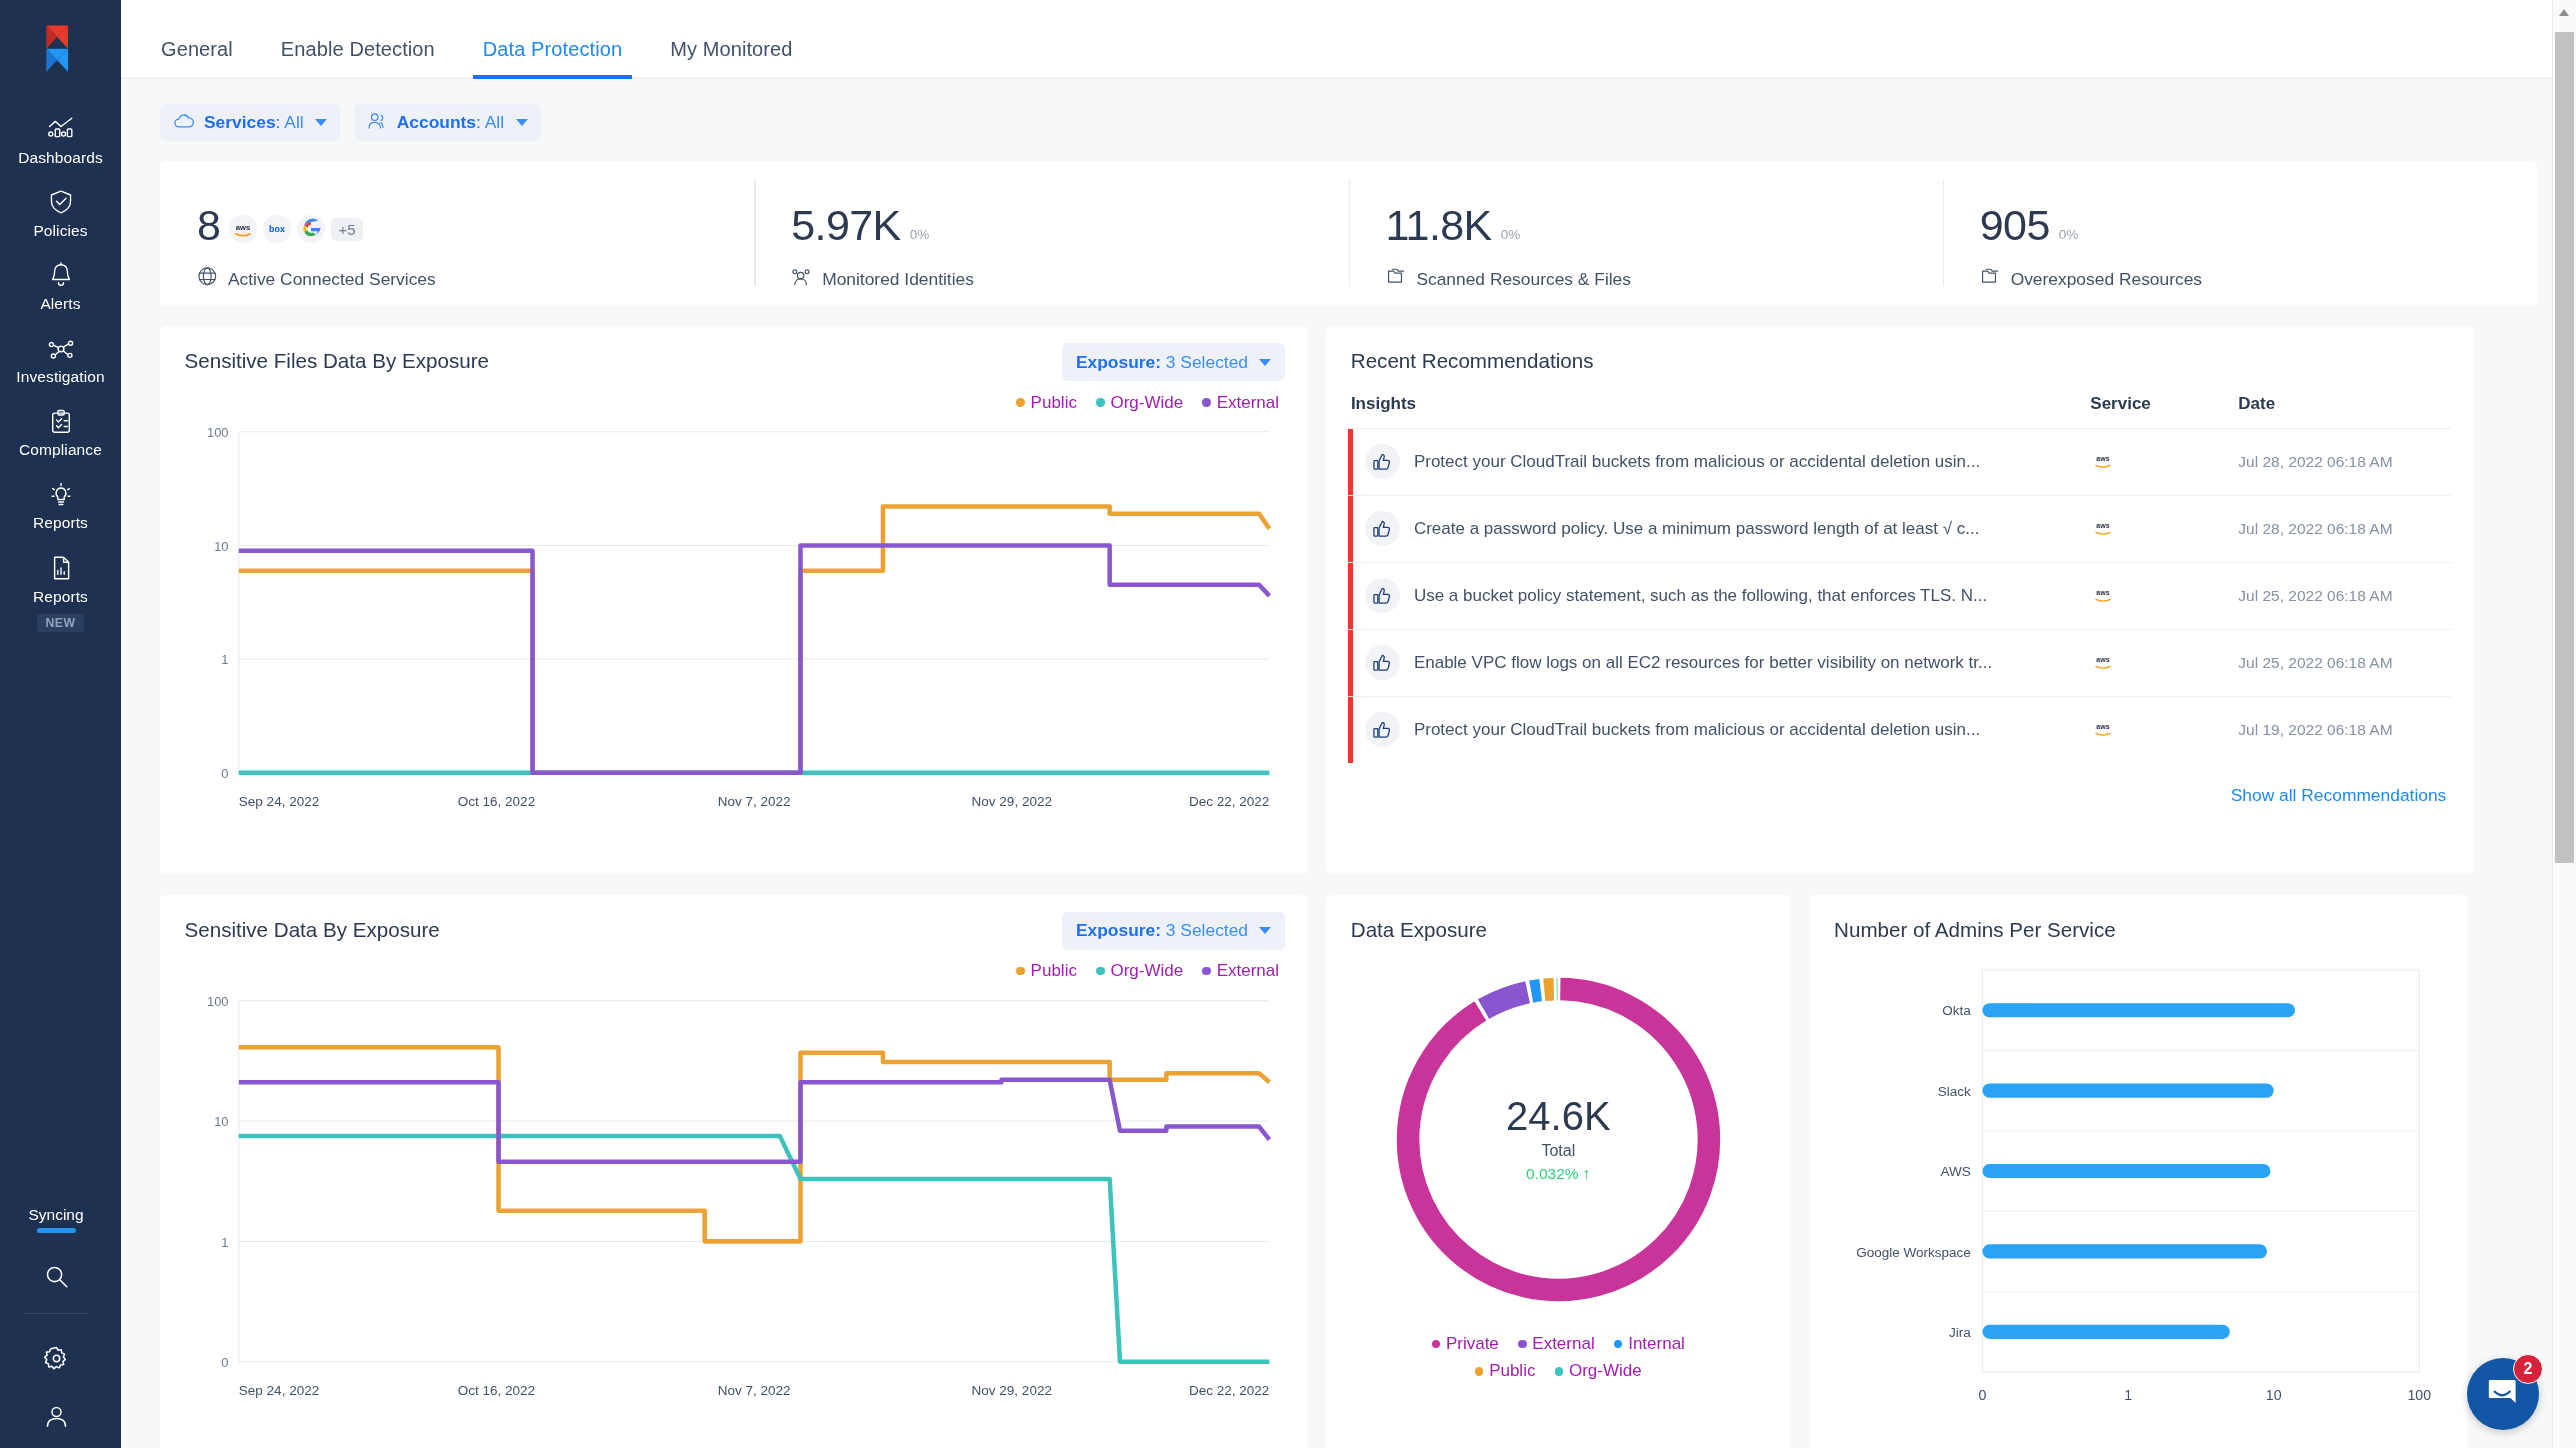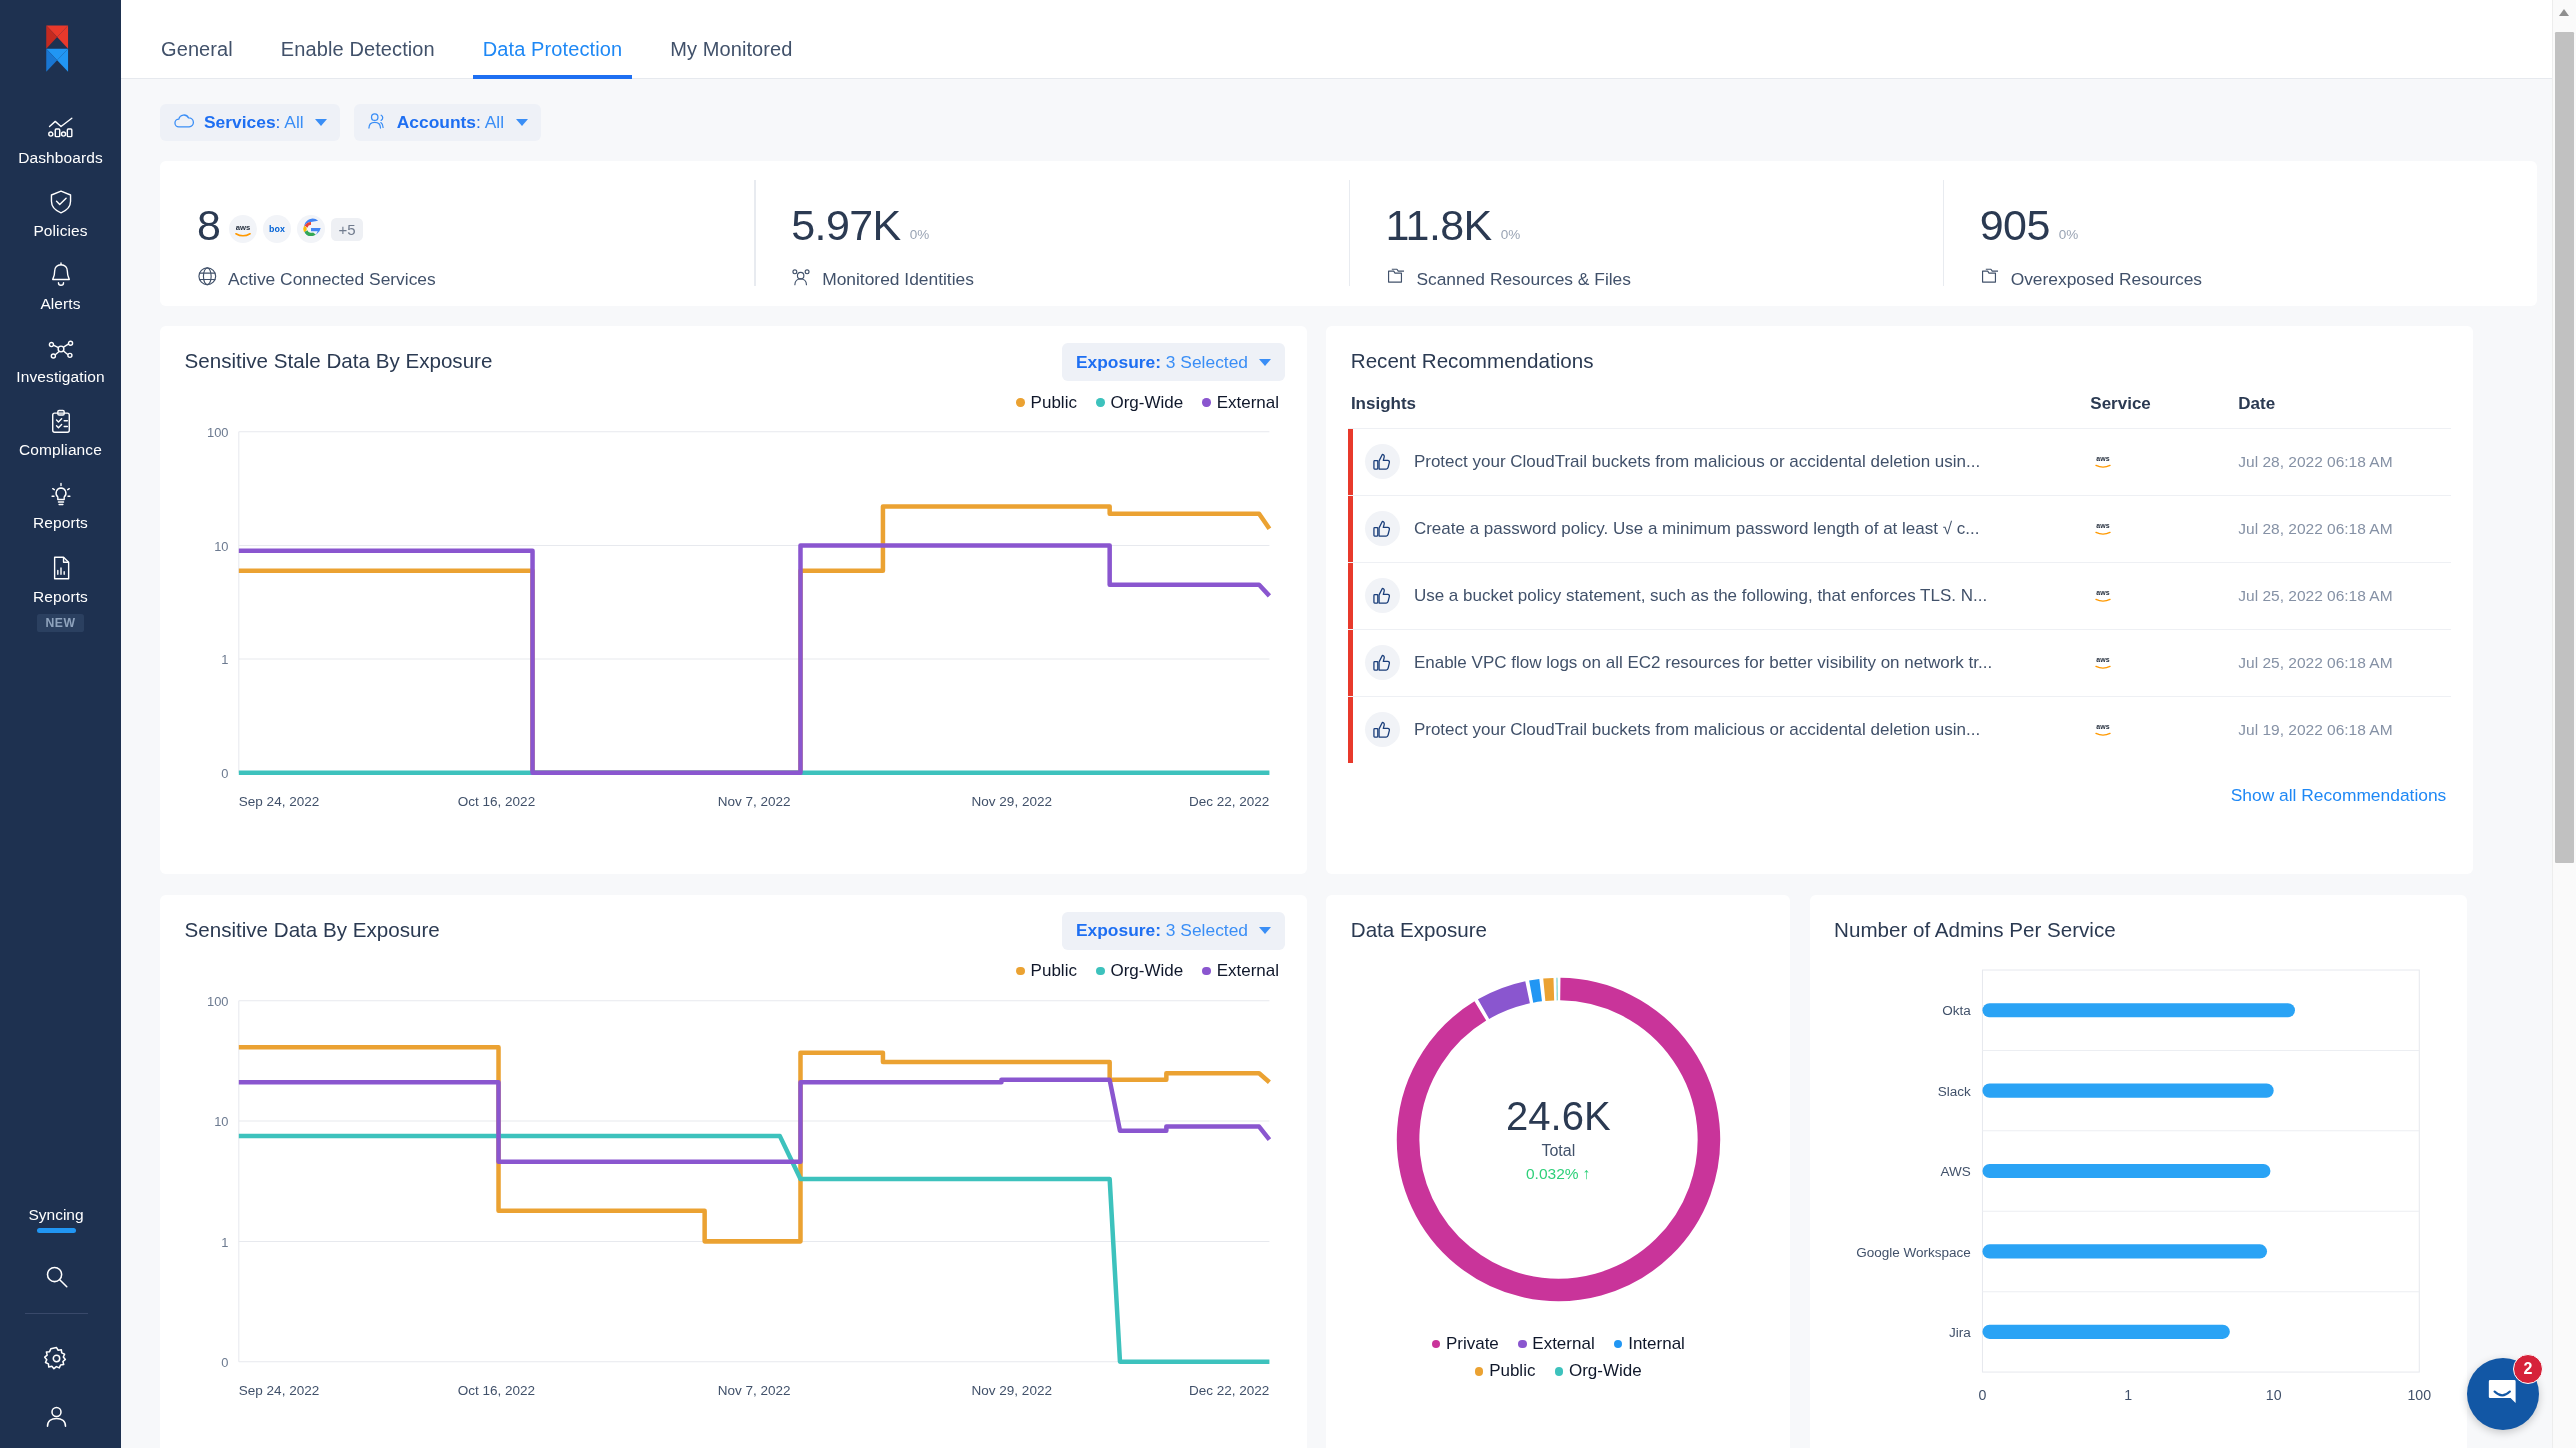--- a/index.html
+++ b/index.html
@@ -92,21 +92,21 @@
   .panel-title { font-size: 20.6px; color: #2b3a52; padding: 23px 0 0 24.5px; font-weight: 400; }
   .panel-head { display: flex; justify-content: space-between; align-items: flex-start; }
   .exposure-chip {
     margin: 17px 22px 0 0; background: #eef1f7; border-radius: 5.8px; padding: 8.4px 14px;
     display: flex; align-items: center; gap: 8.4px; cursor: pointer; white-space: nowrap;
   }
   .exposure-chip .etext { font-size: 17.4px; color: #3a8ef6; }
   .exposure-chip .etext b { color: #1e6ff2; font-weight: 700; }
 
   .legend { display: flex; justify-content: flex-end; gap: 19.3px; padding: 11.6px 28px 0 0; }
-  .legend-item { display: flex; align-items: center; gap: 5.8px; font-size: 17px; color: #0f172a; }
+  .legend-item { display: flex; align-items: center; gap: 5.8px; font-size: 17px; color: #a21caf; }
   .dot { width: 8.4px; height: 8.4px; border-radius: 50%; }
 
   .chartbox { position: relative; padding: 11.6px 26px 0 26px; }
   .chartbox svg { display: block; width: 100%; }
 
   
   .rec-table { padding: 0 22px 0 22px; }
   .rec-head { display: flex; font-size: 17px; color: #2b3a52; font-weight: 700; padding: 20.6px 0 14px 2.6px; }
   .rec-head .c-ins { flex: 1; }
   .rec-head .c-svc { width: 148px; }
@@ -402,21 +402,21 @@
           </span>
           <span>Overexposed Resources</span>
         </div>
       </div>
     </div>
 
     <div class="row">
 
       <div class="panel" style="width:1147px;height:548px;">
         <div class="panel-head">
-          <div class="panel-title">Sensitive Stale Data By Exposure</div>
+          <div class="panel-title">Sensitive Files Data By Exposure</div>
           <div class="exposure-chip">
             <span class="etext"><b>Exposure:</b> <span>3 Selected</span></span>
             <span class="chev"></span>
           </div>
         </div>
         <div class="legend">
           <span class="legend-item">
               <i class="dot" style="background:#eba232"></i>
               <span>Public</span>
             </span>

